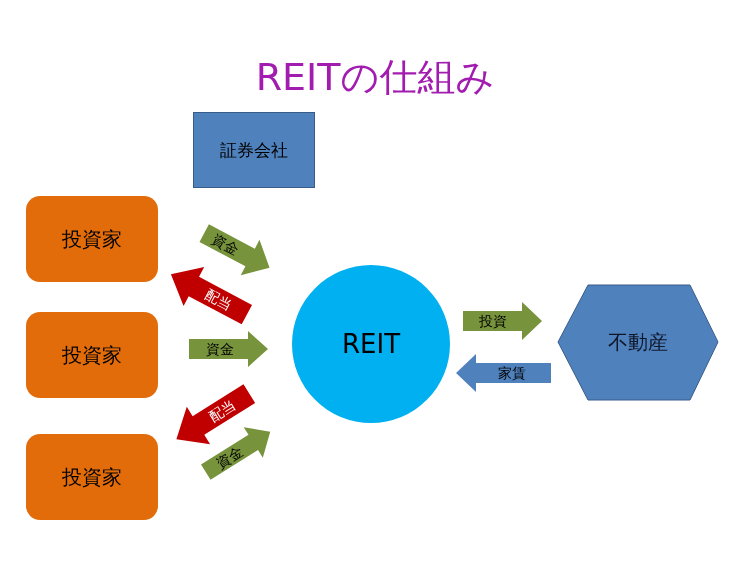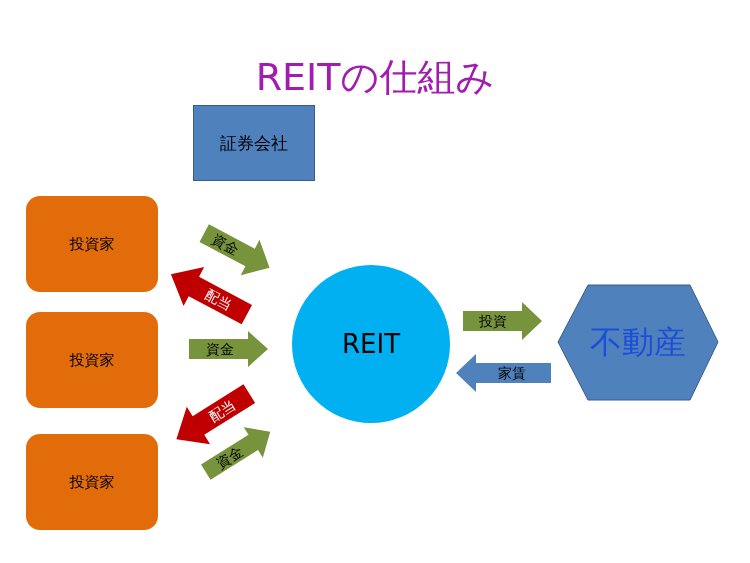--- a/index.html
+++ b/index.html
@@ -2,28 +2,28 @@
 <html><head>
 <meta charset="utf-8">
 <style>
   html, body { margin:0; padding:0; background:#ffffff; }
   body { width:750px; height:563px; position:relative; overflow:hidden;
          font-family:"DejaVu Sans", sans-serif; }
   .title { position:absolute; left:0; top:52px; width:750px; text-align:center;
            font-size:38px; color:#a21caf; font-family:"DejaVu Sans", sans-serif; }
   .box { position:absolute; display:flex; align-items:center; justify-content:center;
          color:#000; }
-  .investor { width:132px; height:96px; background:#e36c0a; border-radius:14px;
-              left:26px; font-size:15px; }
-  .broker { left:193px; top:105px; width:122px; height:76px; background:#4f81bd;
+  .investor { width:132px; height:86px; background:#e36c0a; border-radius:14px;
+              left:26px; font-size:20px; }
+  .broker { left:193px; top:112px; width:122px; height:76px; background:#4f81bd;
             border:1px solid #385d8a; box-sizing:border-box; font-size:17px; }
   .reit { left:292px; top:265px; width:158px; height:158px; border-radius:50%;
           background:#00b0f0; font-size:26px; font-family:"DejaVu Sans", sans-serif; }
   .prop-text { position:absolute; left:558px; top:285px; width:160px; height:115px;
-               display:flex; align-items:center; justify-content:center; font-size:32px; color:#1d4ed8; }
+               display:flex; align-items:center; justify-content:center; font-size:20px; color:#0f172a; }
   svg.layer { position:absolute; left:0; top:0; }
   .arrow-label { font-size:14px; }
 </style>
 </head>
 <body>
 
 <div class="title">REITの仕組み</div>
 
 <div class="box broker">証券会社</div>
 

